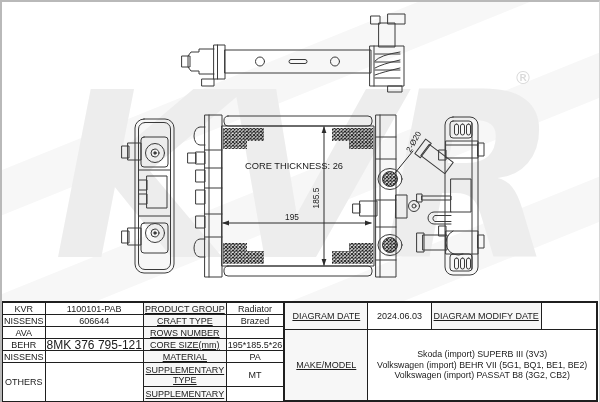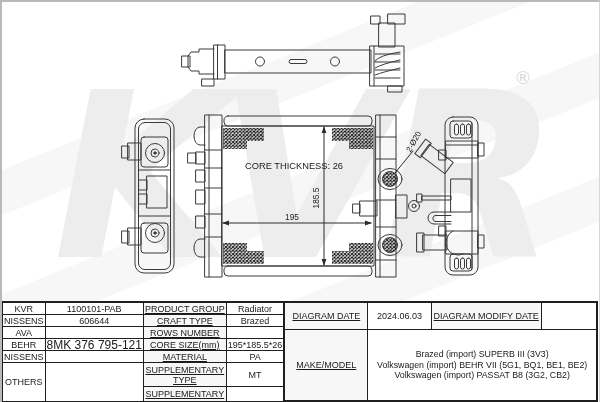--- a/index.html
+++ b/index.html
@@ -255,21 +255,21 @@
       <tbody>
           <tr style="height:13px">
         <td class="lab">DIAGRAM DATE</td>
         <td>2024.06.03</td>
         <td class="lab">DIAGRAM MODIFY DATE</td>
         <td></td>
       </tr>
       <tr style="height:35px">
         <td class="lab">MAKE/MODEL</td>
         <td colspan="3" class="wrap">
-          <div class="mm">Brazed (import) SUPERB III (3V3)</div>
+          <div class="mm">Skoda (import) SUPERB III (3V3)</div>
           <div class="mm">Volkswagen (import) BEHR VII (5G1, BQ1, BE1, BE2)</div>
           <div class="mm">Volkswagen (import) PASSAT B8 (3G2, CB2)</div>
         </td>
       </tr>
     </tbody>
       </table>
   </div>
 </div>
 
 </body></html>

